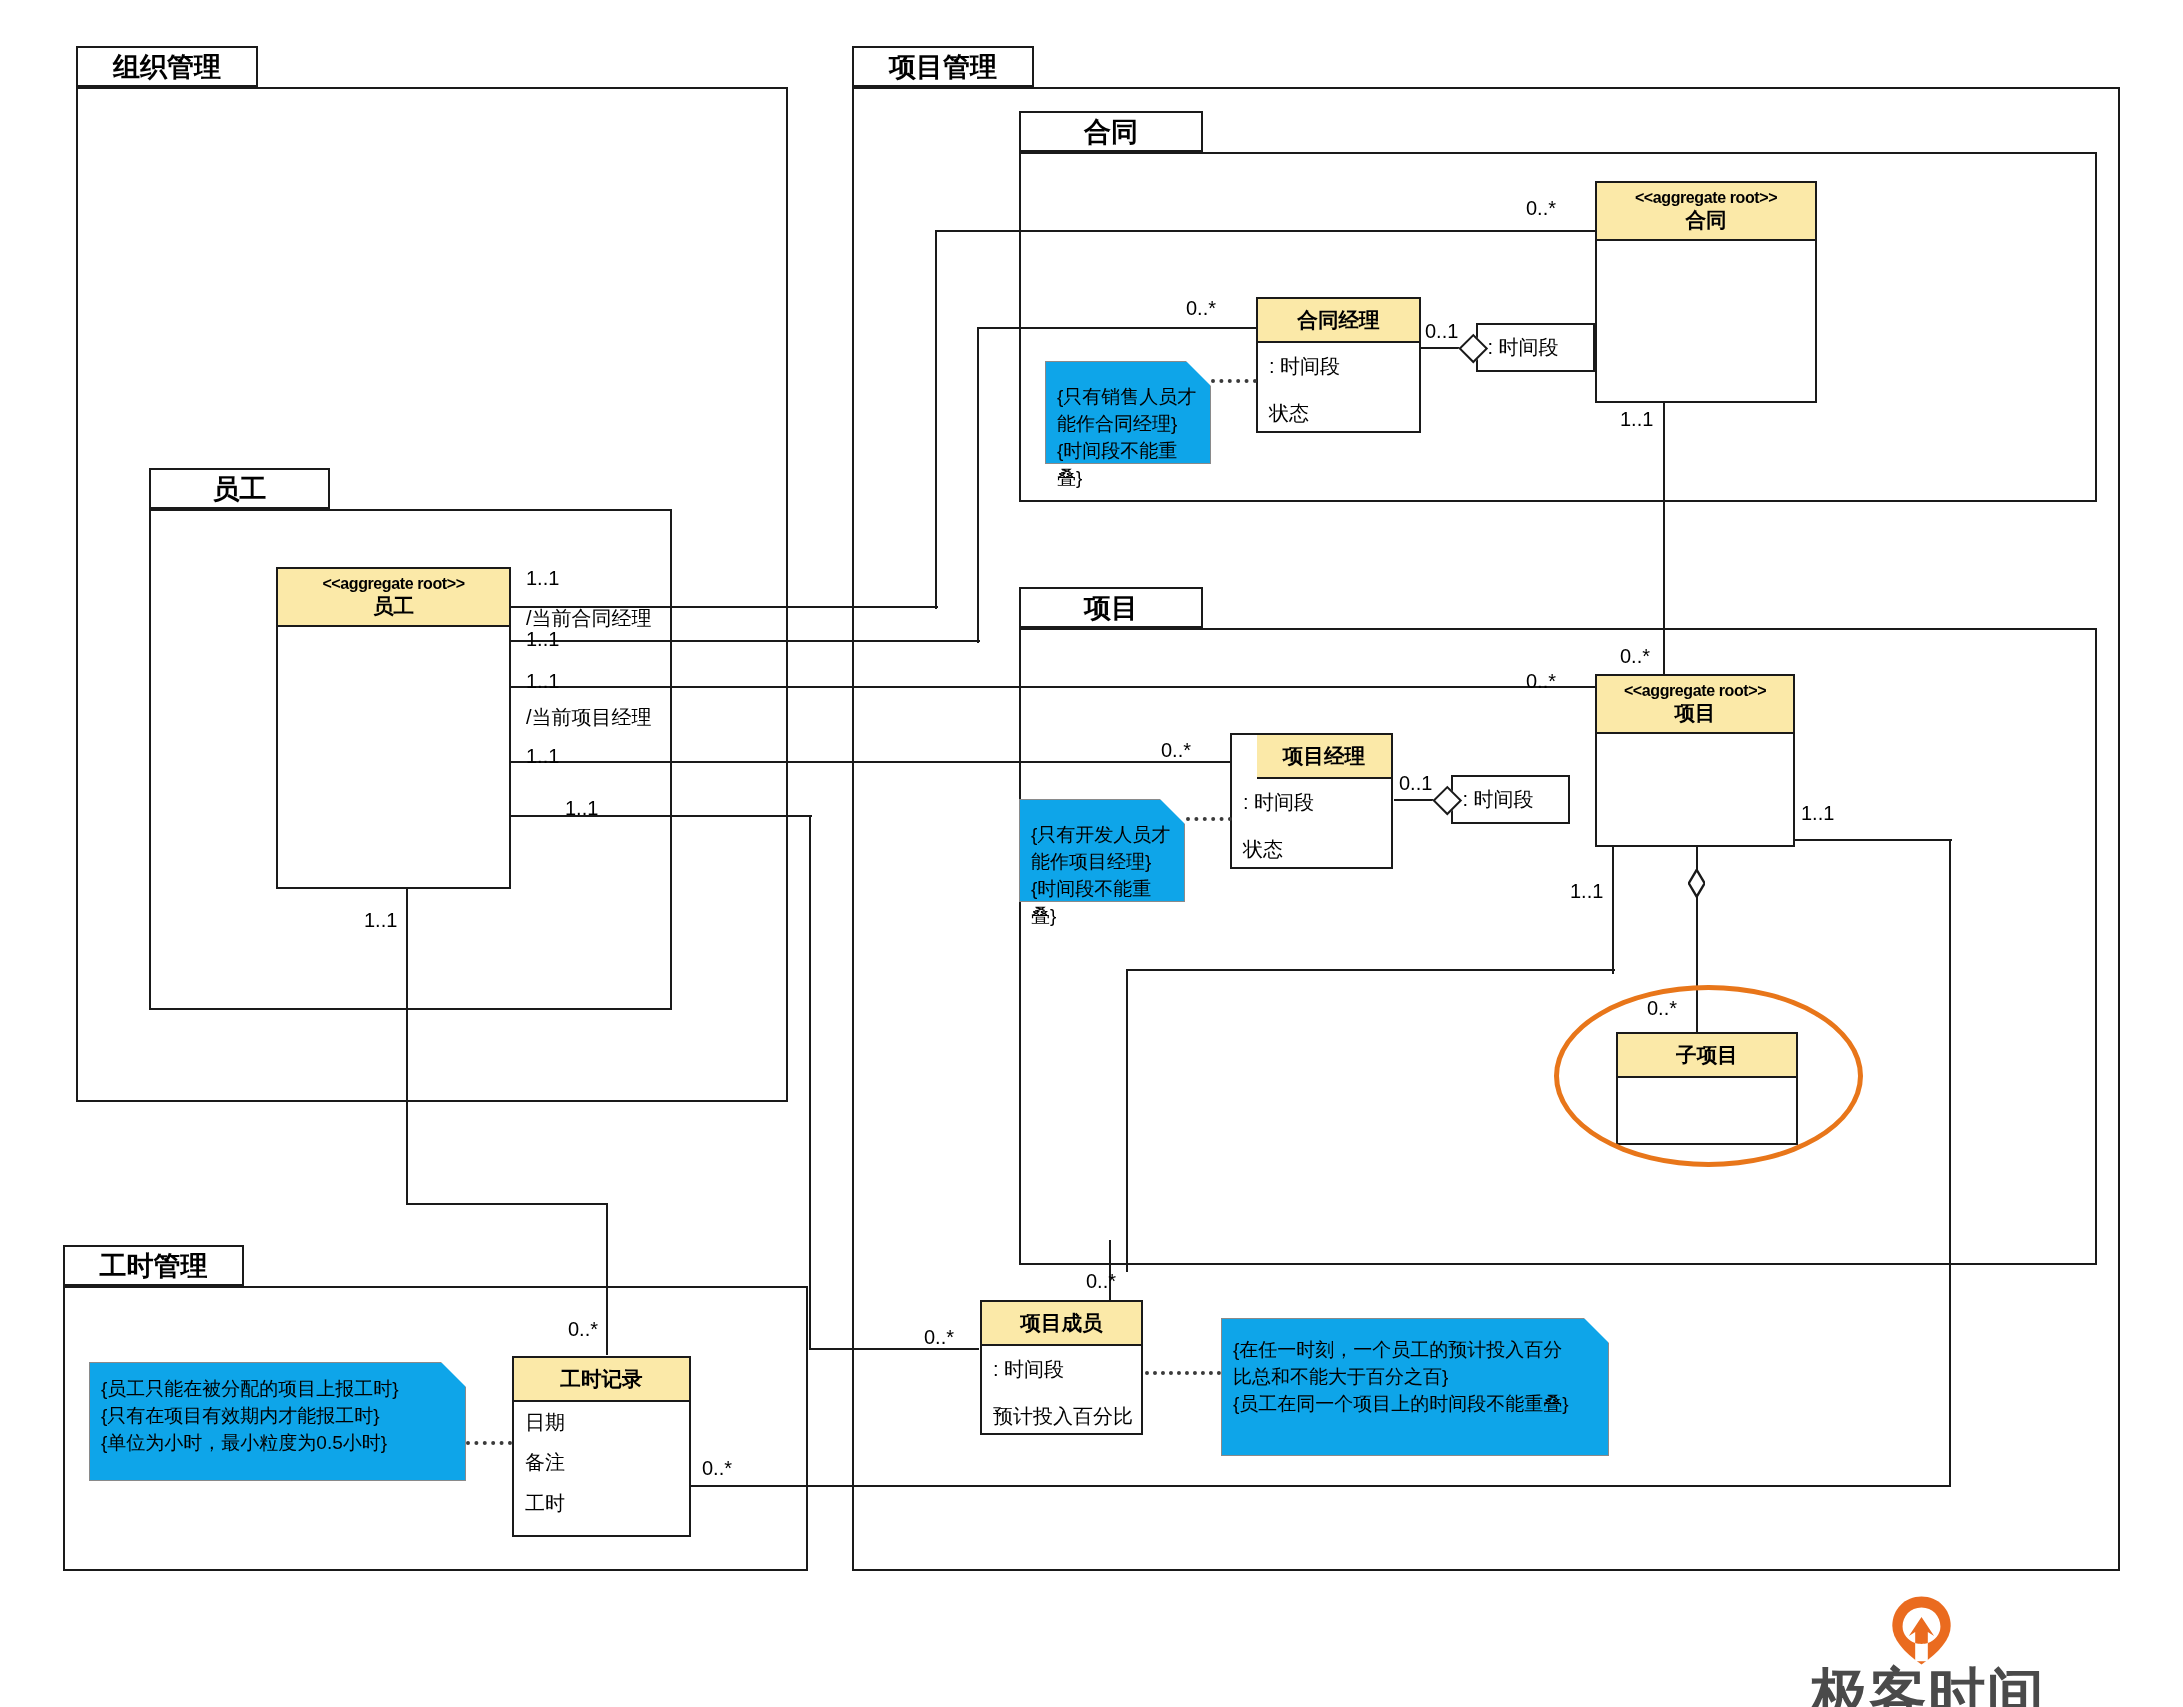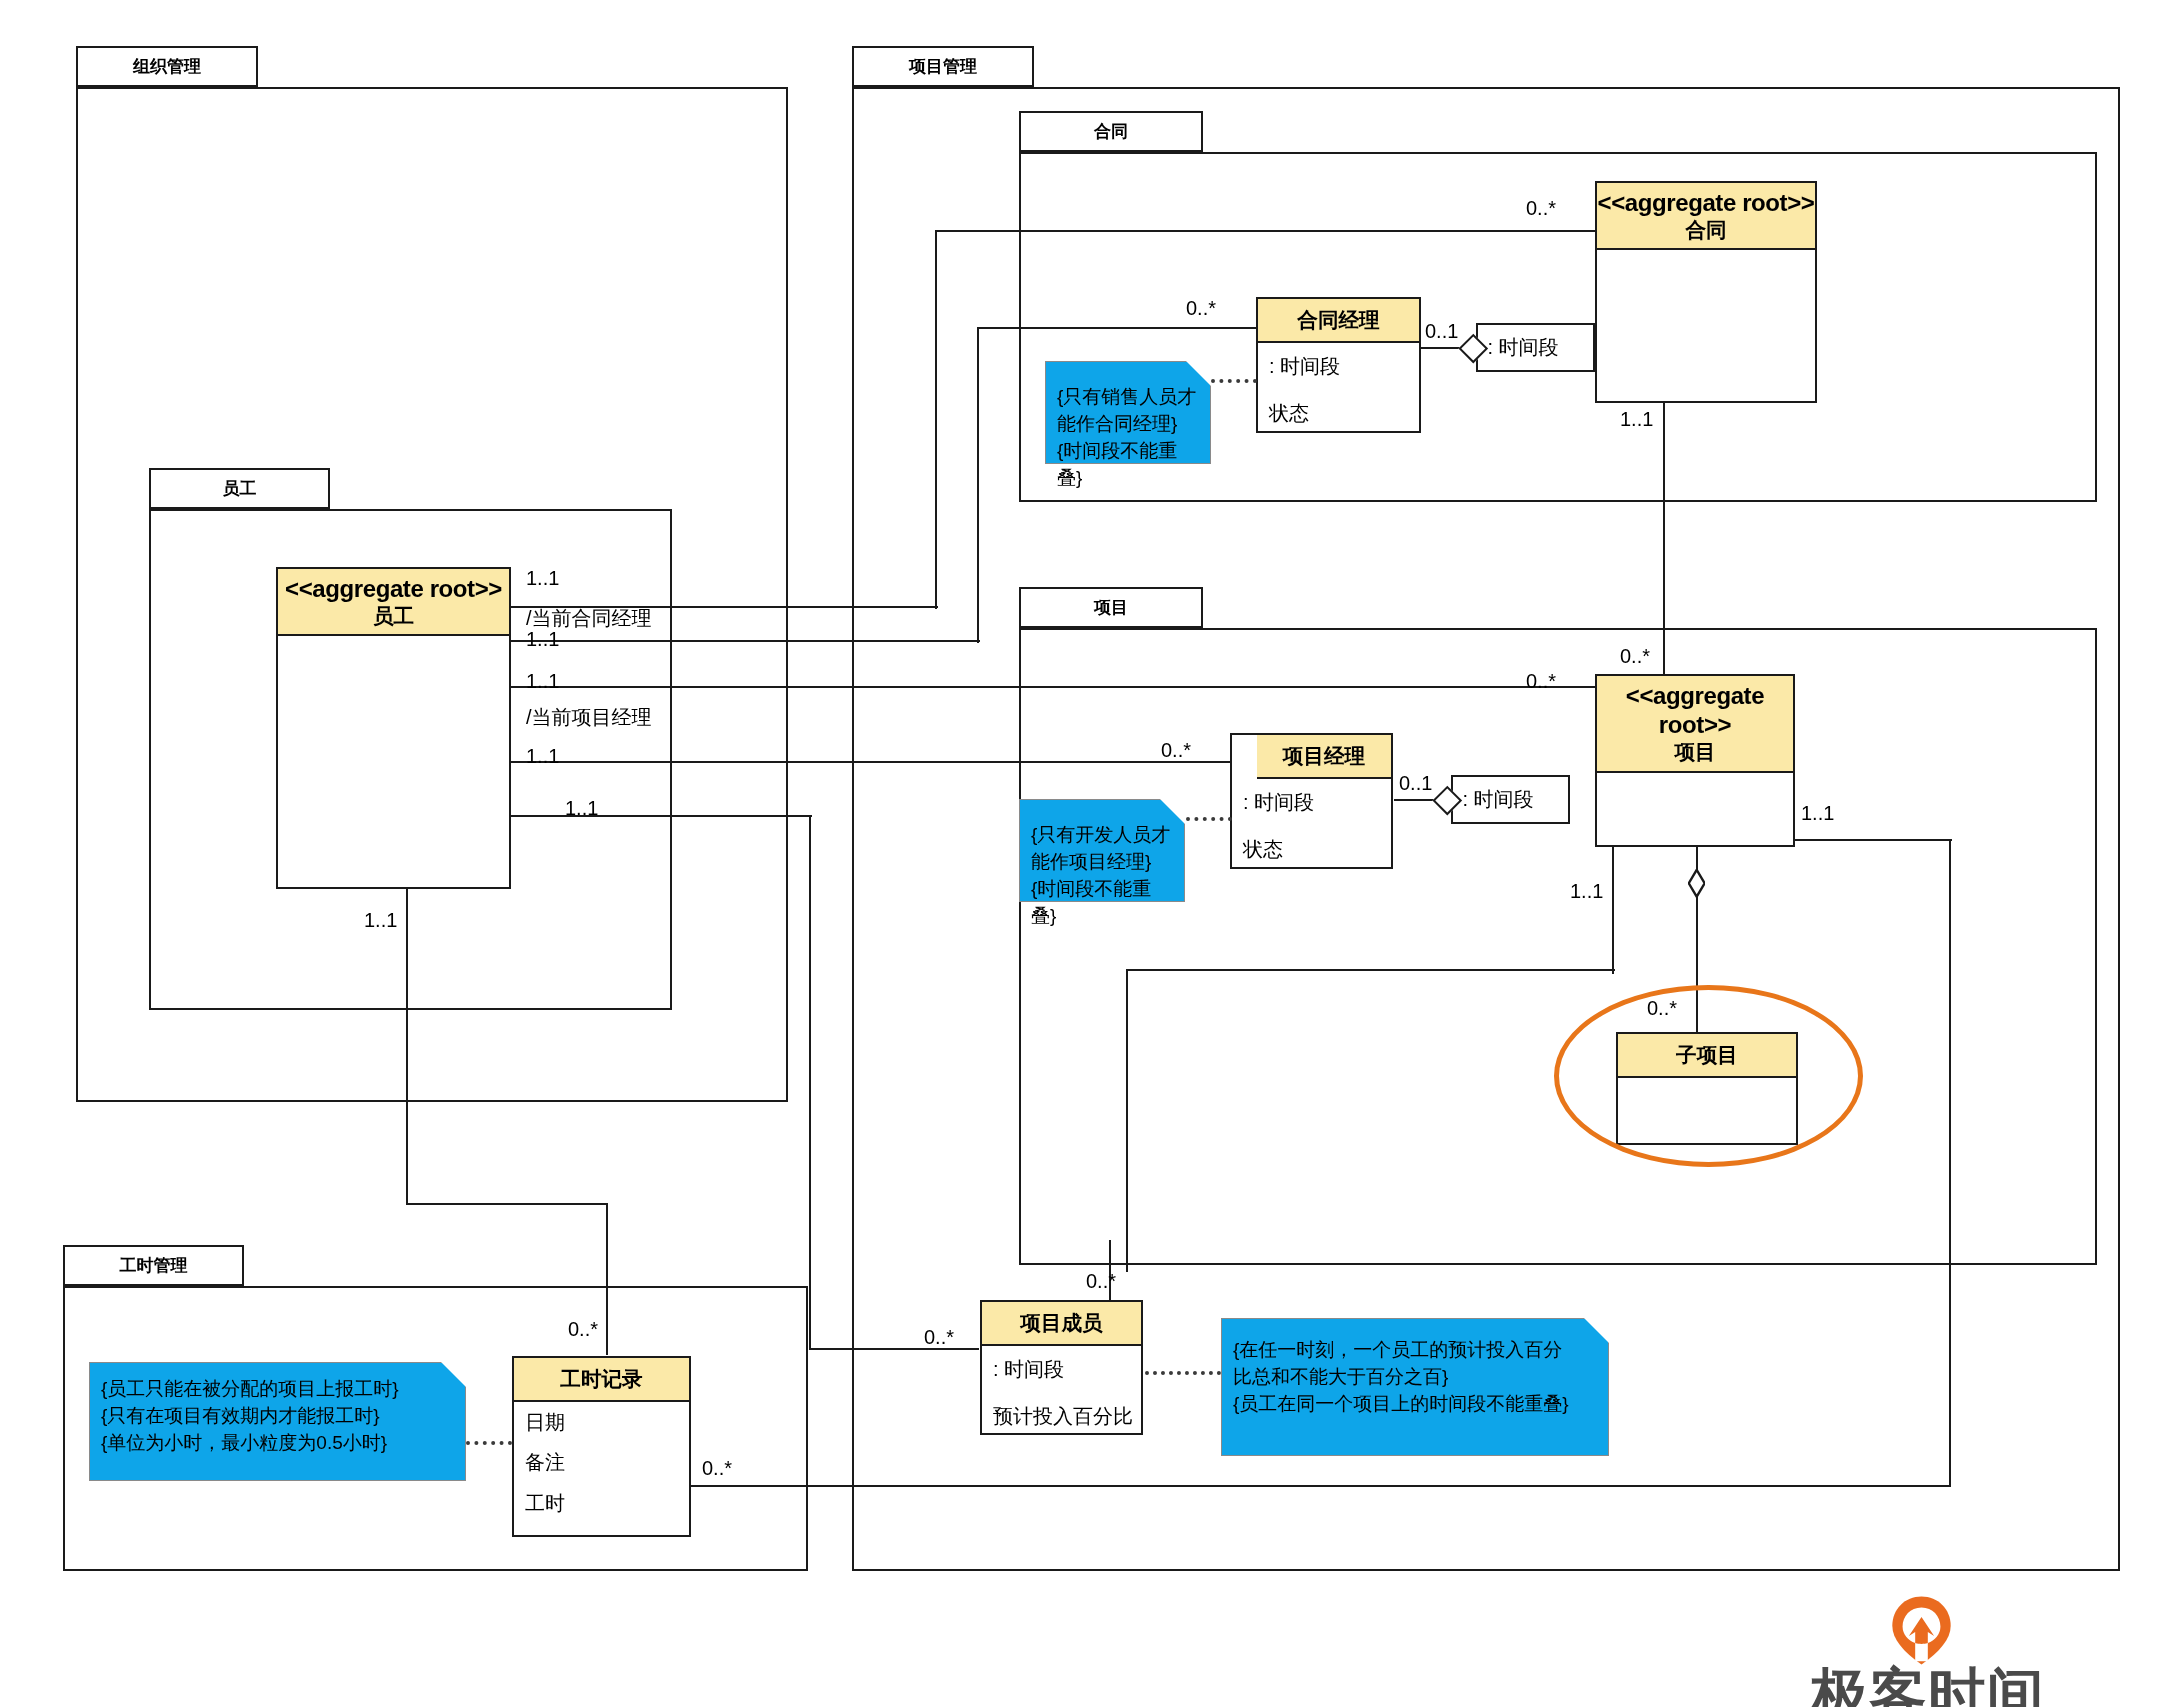--- a/index.html
+++ b/index.html
@@ -20,21 +20,21 @@
   
   .pkg-tab {
     position: absolute;
     border: 2.4px solid #1a1a1a;
     background: #ffffff;
     box-sizing: border-box;
     display: flex;
     align-items: center;
     justify-content: center;
     font-weight: bold;
-    font-size: 17px;
+    font-size: 27px;
     color: #000000;
     z-index: 4;
   }
   .pkg-body {
     position: absolute;
     border: 2.4px solid #1a1a1a;
     background: #ffffff;
     box-sizing: border-box;
     z-index: 1;
   }
@@ -53,21 +53,21 @@
     font-weight: bold;
     font-size: 20.6px;
     color: #000000;
     padding: 4.8px 0 6.3px 0;
     line-height: 1.22;
     box-sizing: border-box;
   }
   .cls-head .stereo {
     display: block;
     font-weight: bold;
-    font-size: 24px;
+    font-size: 16px;
     letter-spacing: -0.4px;
   }
   .cls-body {
     padding: 0;
     box-sizing: border-box;
   }
   .attr {
     font-size: 20px;
     color: #000000;
     padding: 10.3px 11px 9.5px 11px;

